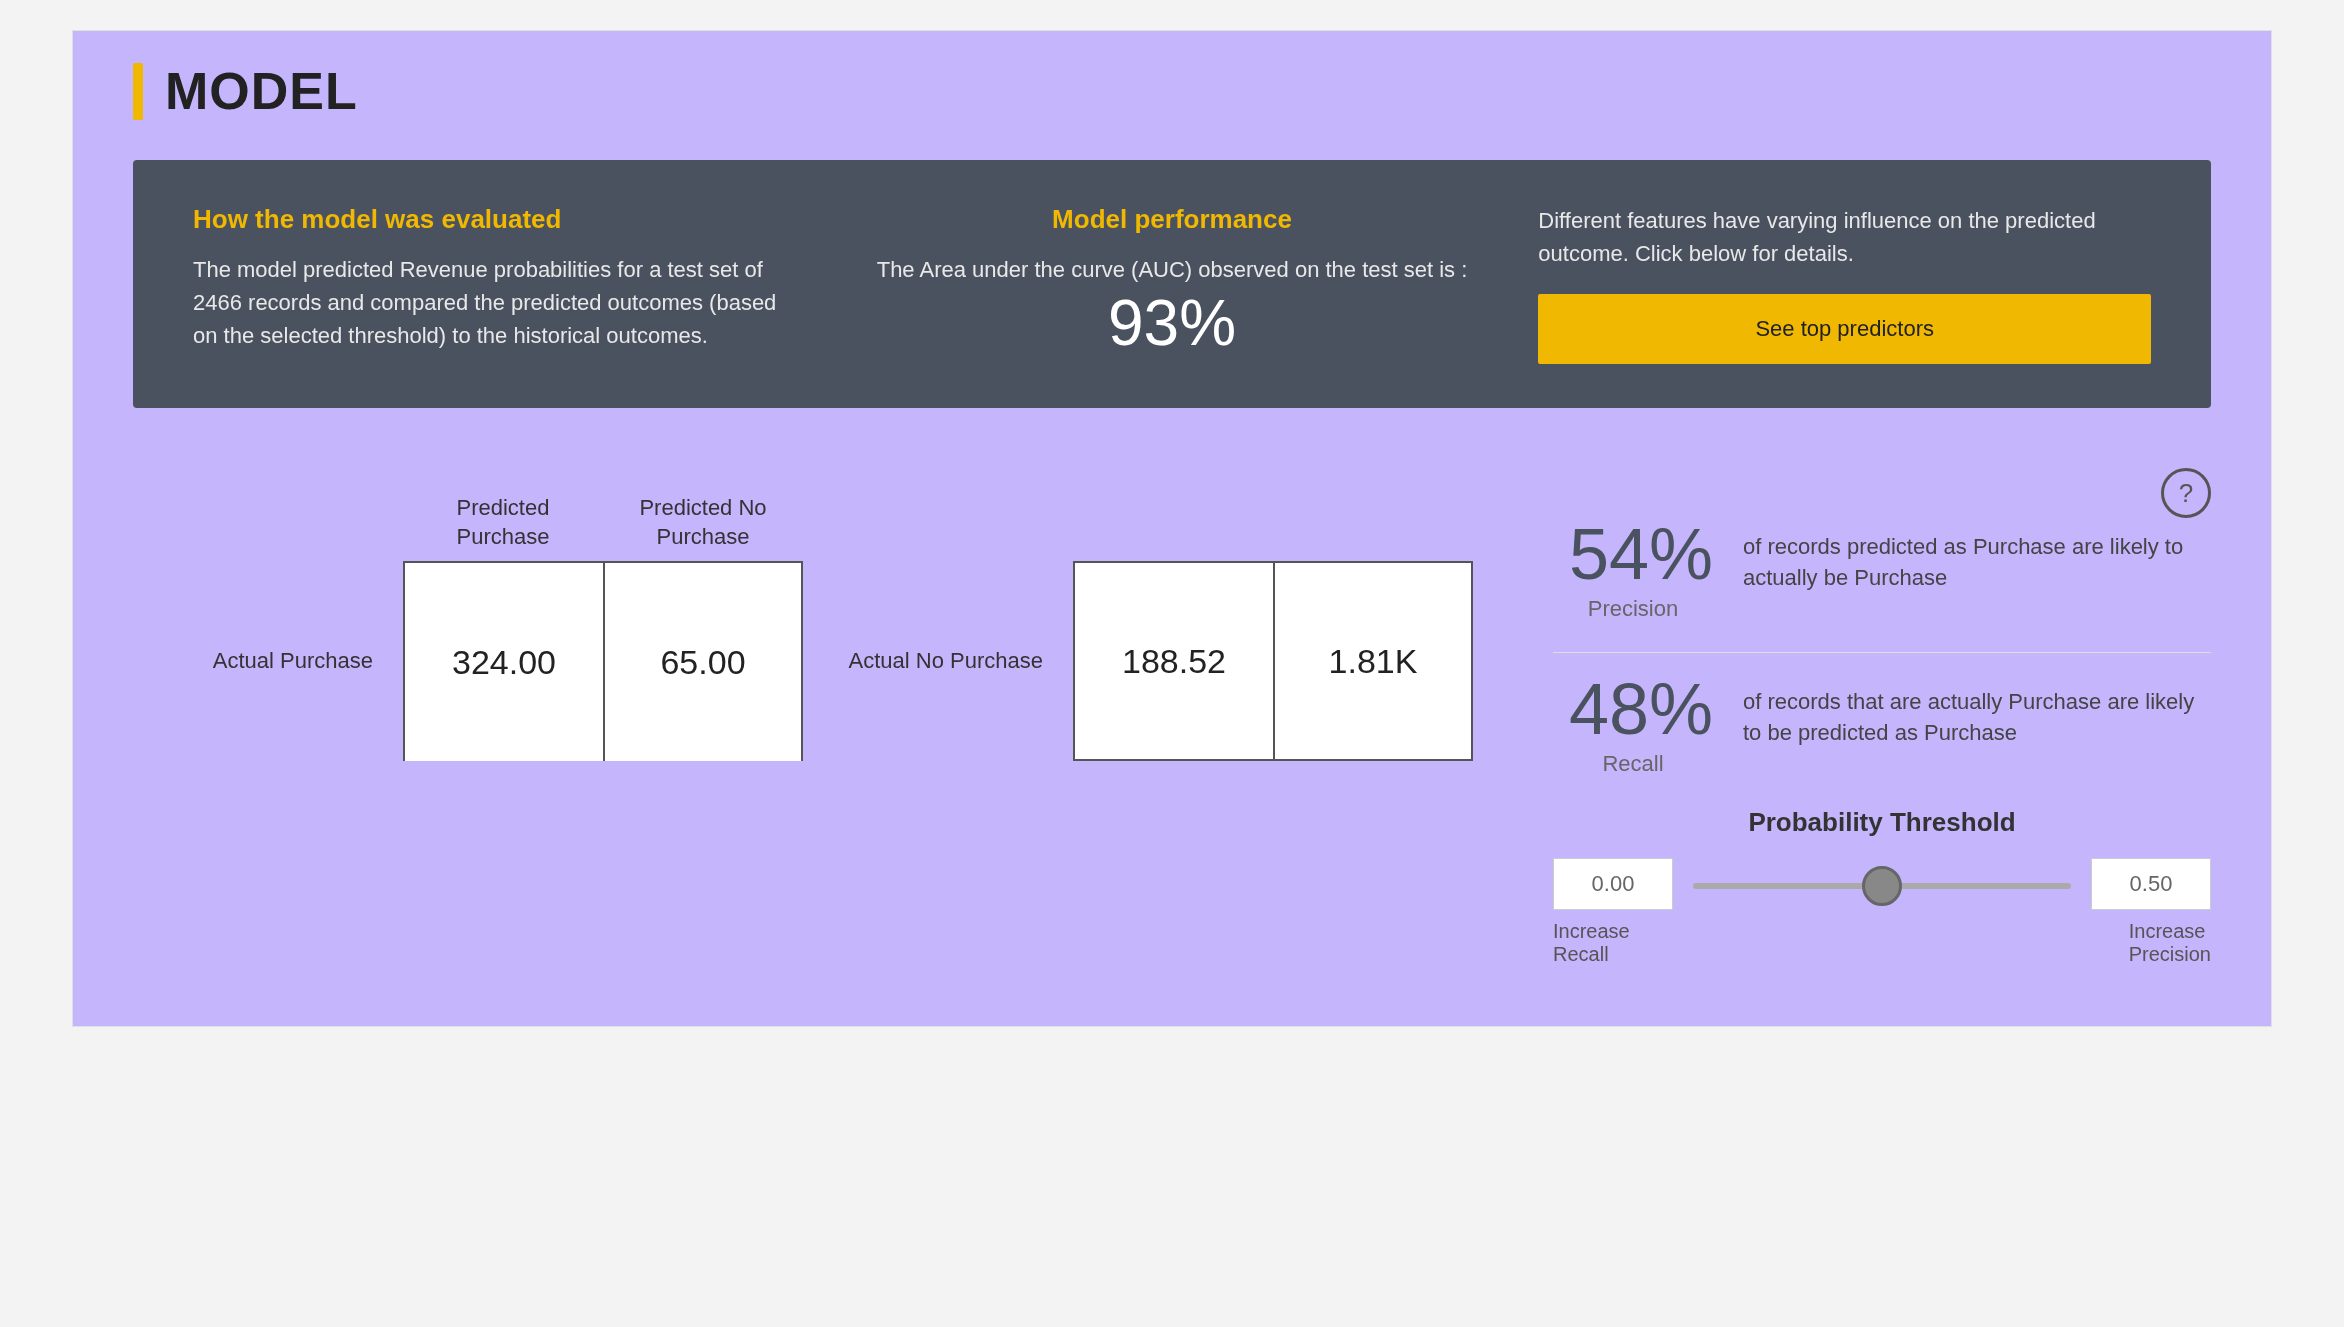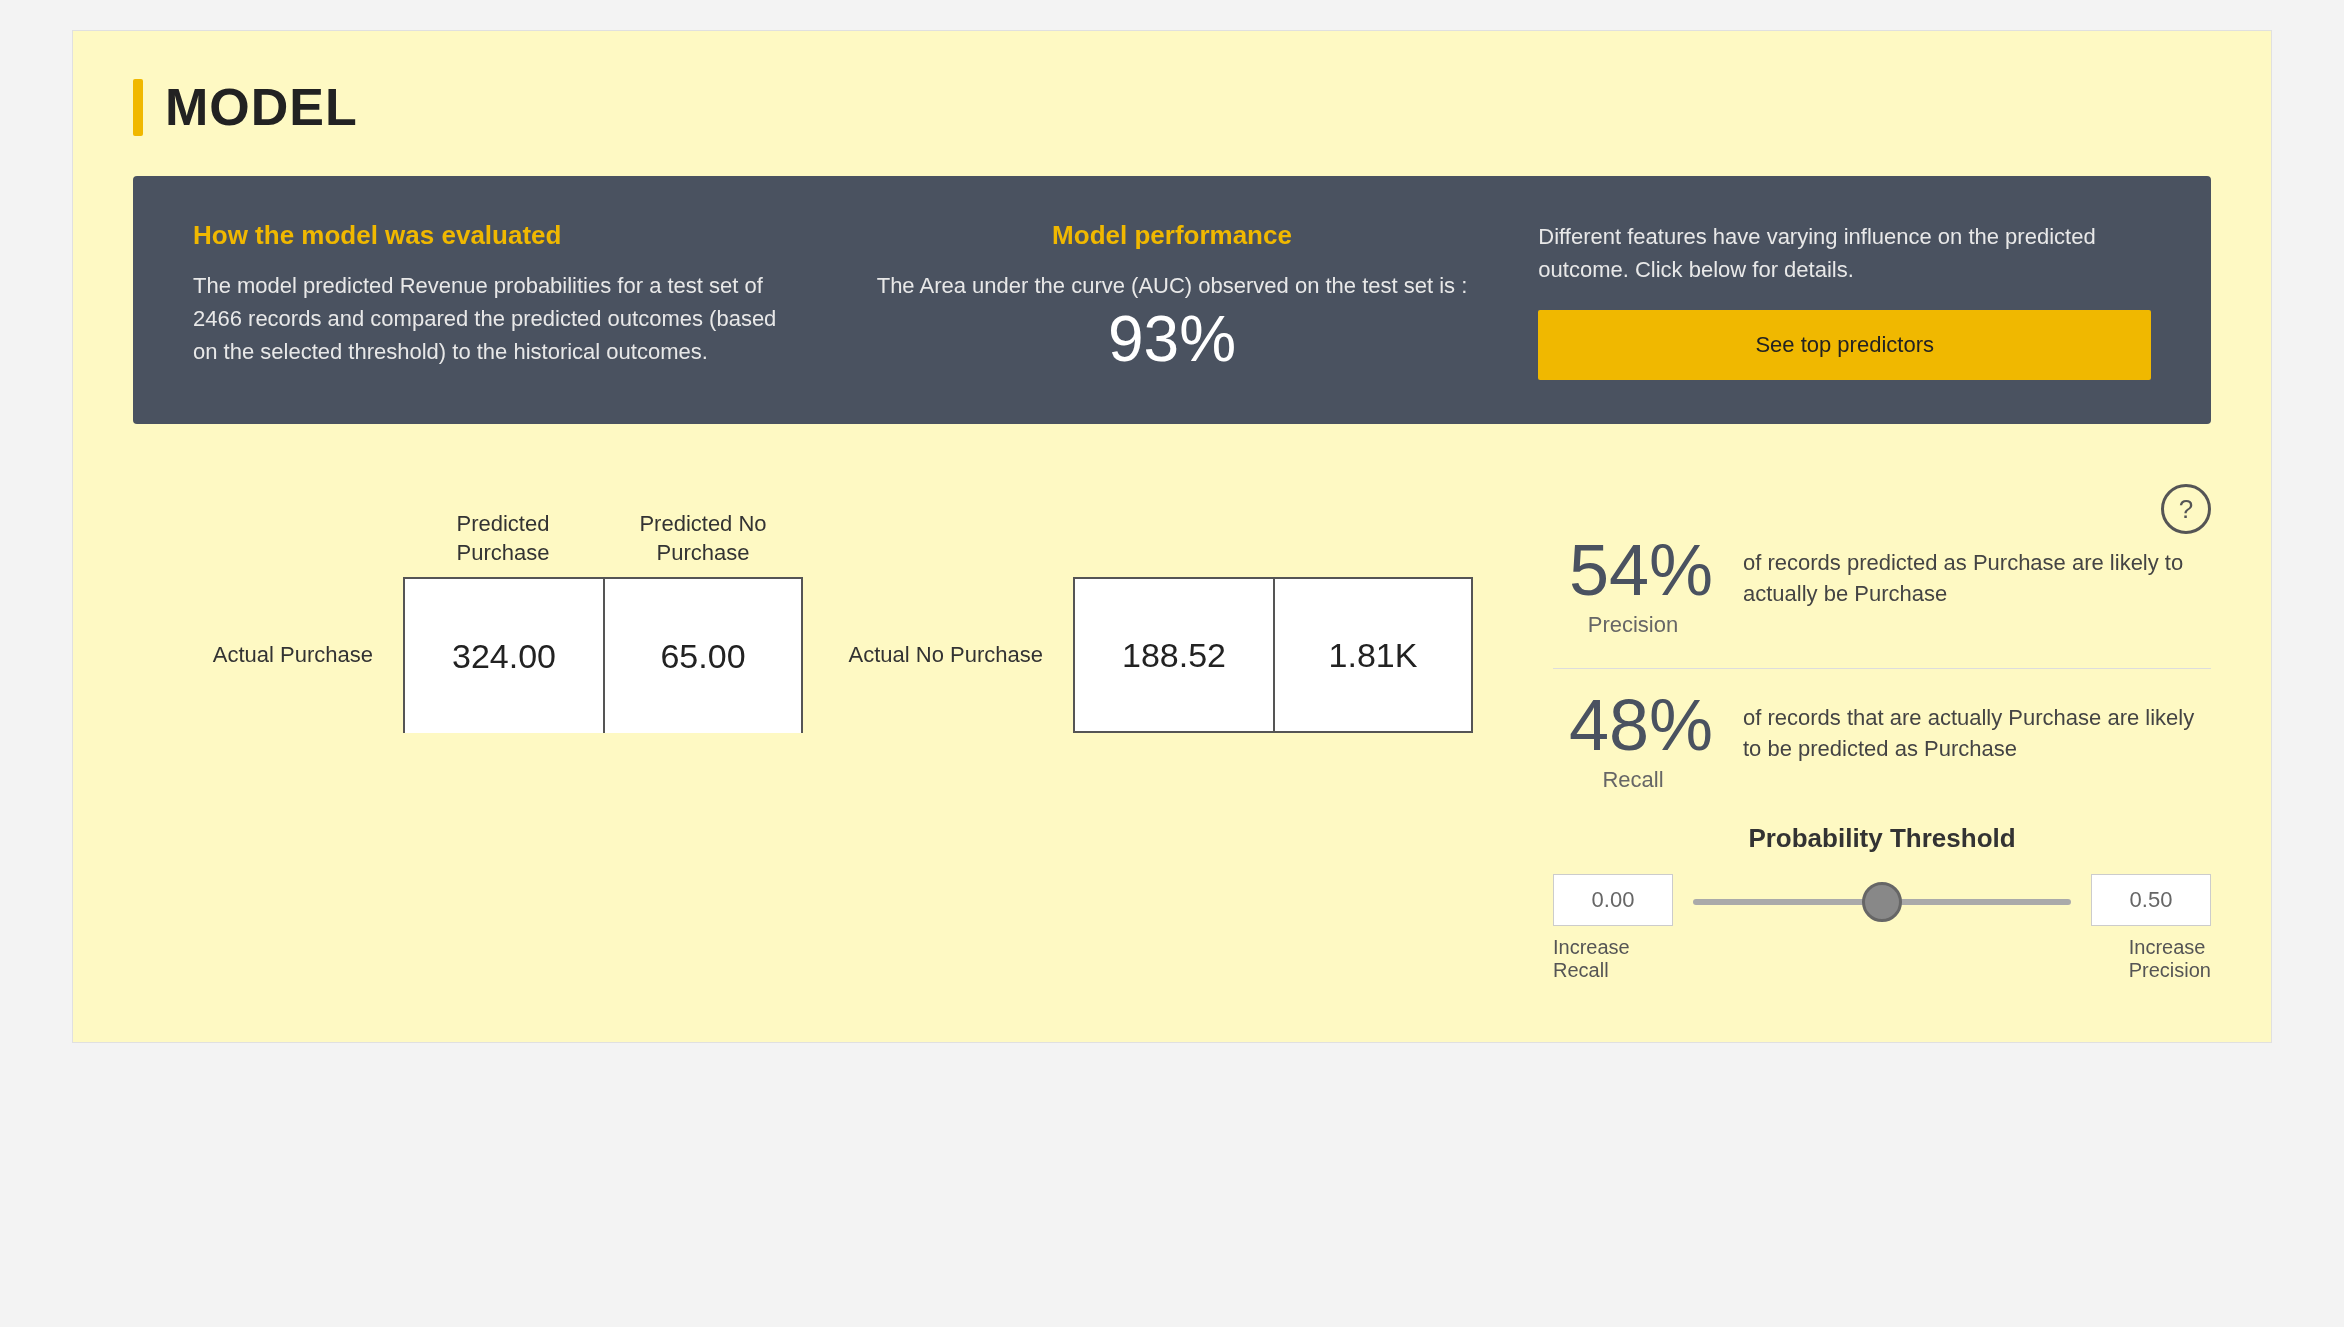--- a/index.html
+++ b/index.html
@@ -7,23 +7,23 @@
       font-family: 'Segoe UI', Arial, sans-serif;
       background: #f3f3f3;
       width: 2344px;
       min-height: 1327px;
       display: flex;
       align-items: flex-start;
       justify-content: center;
     }
     .page-container {
       width: 2200px;
-      background: #fef9c3;
+      background: #c4b5fd;
       margin: 30px auto;
-      padding: 48px 60px 60px 60px;
+      padding: 32px 60px 60px 60px;
       border: 1px solid #e0e0e0;
     }
     .page-header {
       display: flex;
       align-items: stretch;
       margin-bottom: 40px;
     }
     .header-accent-bar {
       width: 10px;
       background: #f0b800;
@@ -135,21 +135,21 @@
       text-align: right;
       padding-right: 30px;
       font-size: 22px;
       color: #333;
     }
     .matrix-cells {
       display: flex;
     }
     .matrix-cell {
       width: 200px;
-      height: 156px;
+      height: 200px;
       border: 2px solid #555;
       display: flex;
       align-items: center;
       justify-content: center;
       font-size: 34px;
       font-weight: 400;
       color: #222;
       background: #fff;
     }
     .matrix-cell:not(:last-child) {

